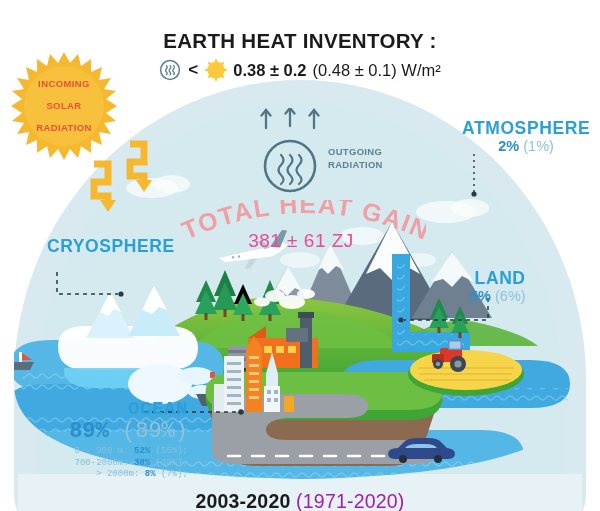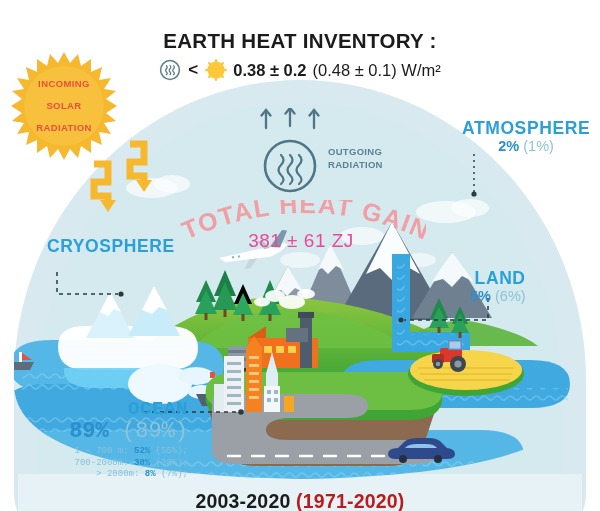--- a/index.html
+++ b/index.html
@@ -111,21 +111,21 @@
   #cal-ocean .hd  { font-size: 19px; }
   #cal-ocean .val { font-size: 22px; }
 
   
   .caption {
     position: absolute; left: 0; top: 466px; width: 600px;
     text-align: center; z-index: 44;
     font-size: 19.5px; font-weight: bold; color: #1b1b1b;
     letter-spacing: .2px;
   }
-  .caption .paren { font-weight: bold; color: #b91c1c; }
+  .caption .paren { font-weight: normal; color: #a21caf; }
 
   svg { display: block; }
   .abs { position: absolute; }
 </style>
 </head>
 <body>
 
 <div id="root">
 
   <div class="dome"></div>
@@ -486,21 +486,21 @@
   </div>
 
   <div class="cal" id="cal-ocean">
     <div class="hd">OCEAN</div>
     <div class="val">
       <span>89%</span>
       <span class="p">(89%)</span>
     </div>
     <div class="sub">
       <div>
-        <span>1 - 700 m:</span>
+        <span>0 - 900 m:</span>
         <b>52%</b>
         <span>(55%);</span>
       </div>
       <div>
         <span>700-2000m:</span>
         <b>30%</b>
         <span>(38%);</span>
       </div>
       <div>
         <span>&gt; 2000m:</span>

